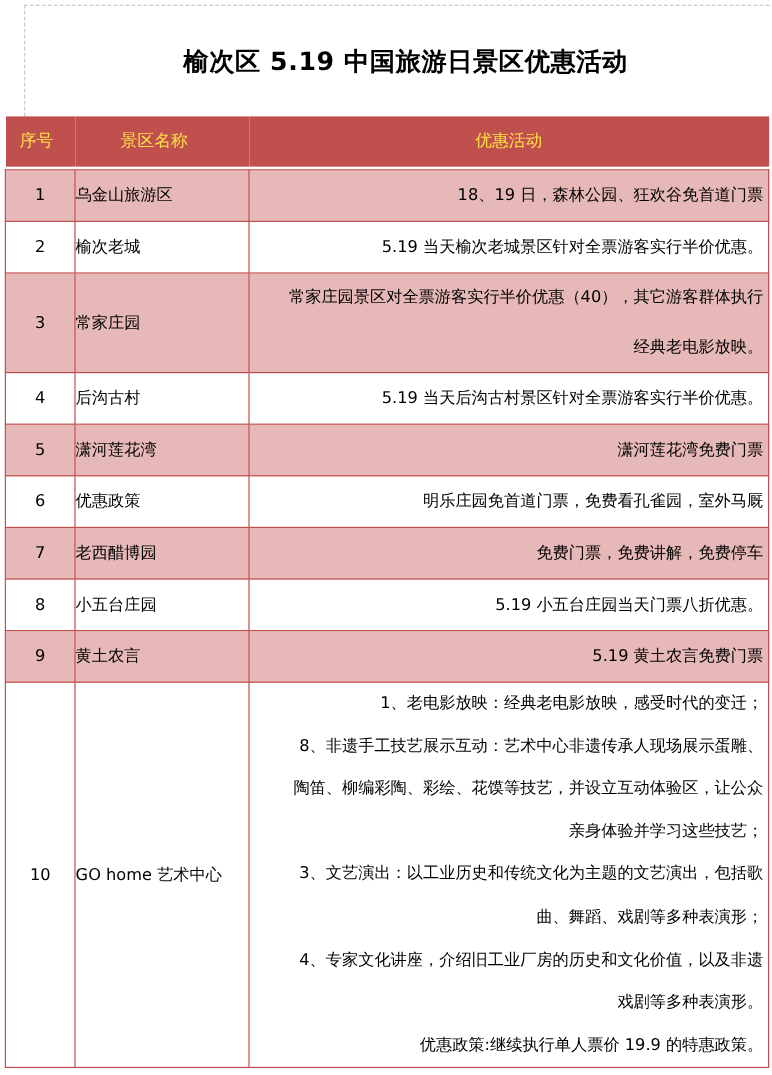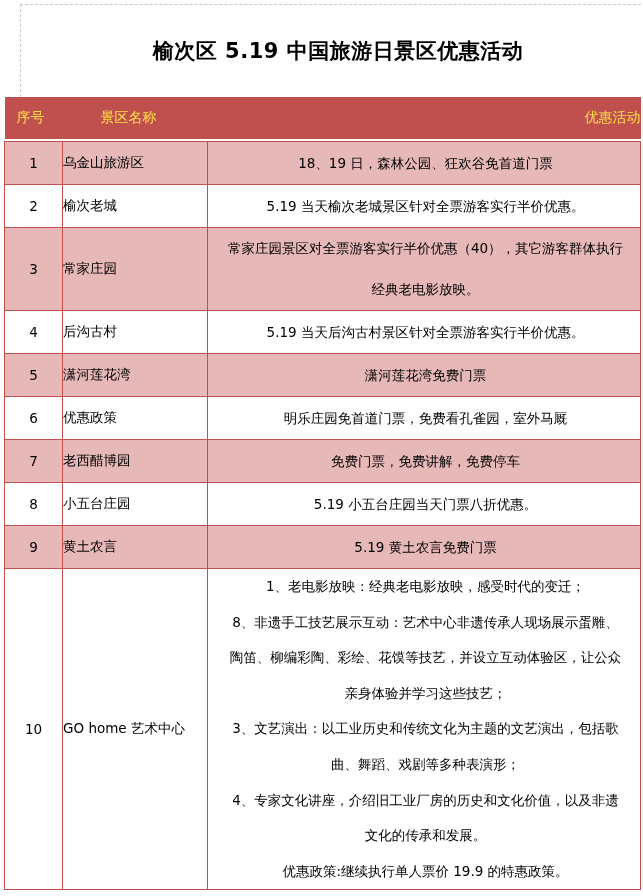--- a/index.html
+++ b/index.html
@@ -15,30 +15,30 @@
     position: absolute; left: 4px; top: 97px; width: 636px;
     border-collapse: collapse; table-layout: fixed; font-size: 13.5px;
   }
   col.c1 { width: 58px; } col.c2 { width: 145px; } col.c3 { width: 433px; }
   thead th {
     background: #C0504D; color: #fde047; font-weight: normal; height: 42px;
     border: none; font-size: 14px; padding: 0;
   }
   thead th.h1 { text-align: left; padding-left: 12px; }
   thead th.h2 { text-align: left; padding-left: 38px; }
-  thead th.h3 { text-align: right; }
+  thead th.h3 { text-align: center; }
   .spacer td { height: 2px; padding: 0; border: none; background: #ffffff; }
   tbody td {
     border: 1px solid #C0504D; padding: 0; vertical-align: middle;
   }
   tbody tr.pink td { background: #E6B8B7; }
   tbody tr.white td { background: #ffffff; }
   td.idx { text-align: center; }
   td.name { }
-  td.act { text-align: center; padding-left: 7px; padding-right: 4px; line-height: 42px; }
+  td.act { text-align: right; padding-left: 7px; padding-right: 4px; line-height: 42px; }
   td.act .line { display: block; white-space: nowrap; }
   tr.r1 td { height: 42px; }
 </style>
 </head>
 <body>
 
 <div class="title-box">
   <div class="title">榆次区 5.19 中国旅游日景区优惠活动</div>
 </div>
 
@@ -127,18 +127,18 @@
         <td class="idx">10</td>
         <td class="name">GO home 艺术中心</td>
         <td class="act" style="line-height: 35.6px;">
           <span class="line">1、老电影放映：经典老电影放映，感受时代的变迁；</span>
           <span class="line">8、非遗手工技艺展示互动：艺术中心非遗传承人现场展示蛋雕、</span>
           <span class="line">陶笛、柳编彩陶、彩绘、花馍等技艺，并设立互动体验区，让公众</span>
           <span class="line">亲身体验并学习这些技艺；</span>
           <span class="line">3、文艺演出：以工业历史和传统文化为主题的文艺演出，包括歌</span>
           <span class="line">曲、舞蹈、戏剧等多种表演形；</span>
           <span class="line">4、专家文化讲座，介绍旧工业厂房的历史和文化价值，以及非遗</span>
-          <span class="line">文化的传承和发展。</span>
+          <span class="line">戏剧等多种表演形。</span>
           <span class="line">优惠政策:继续执行单人票价 19.9 的特惠政策。</span>
         </td>
       </tr>
     </tbody>
 </table>
 
 </body></html>

